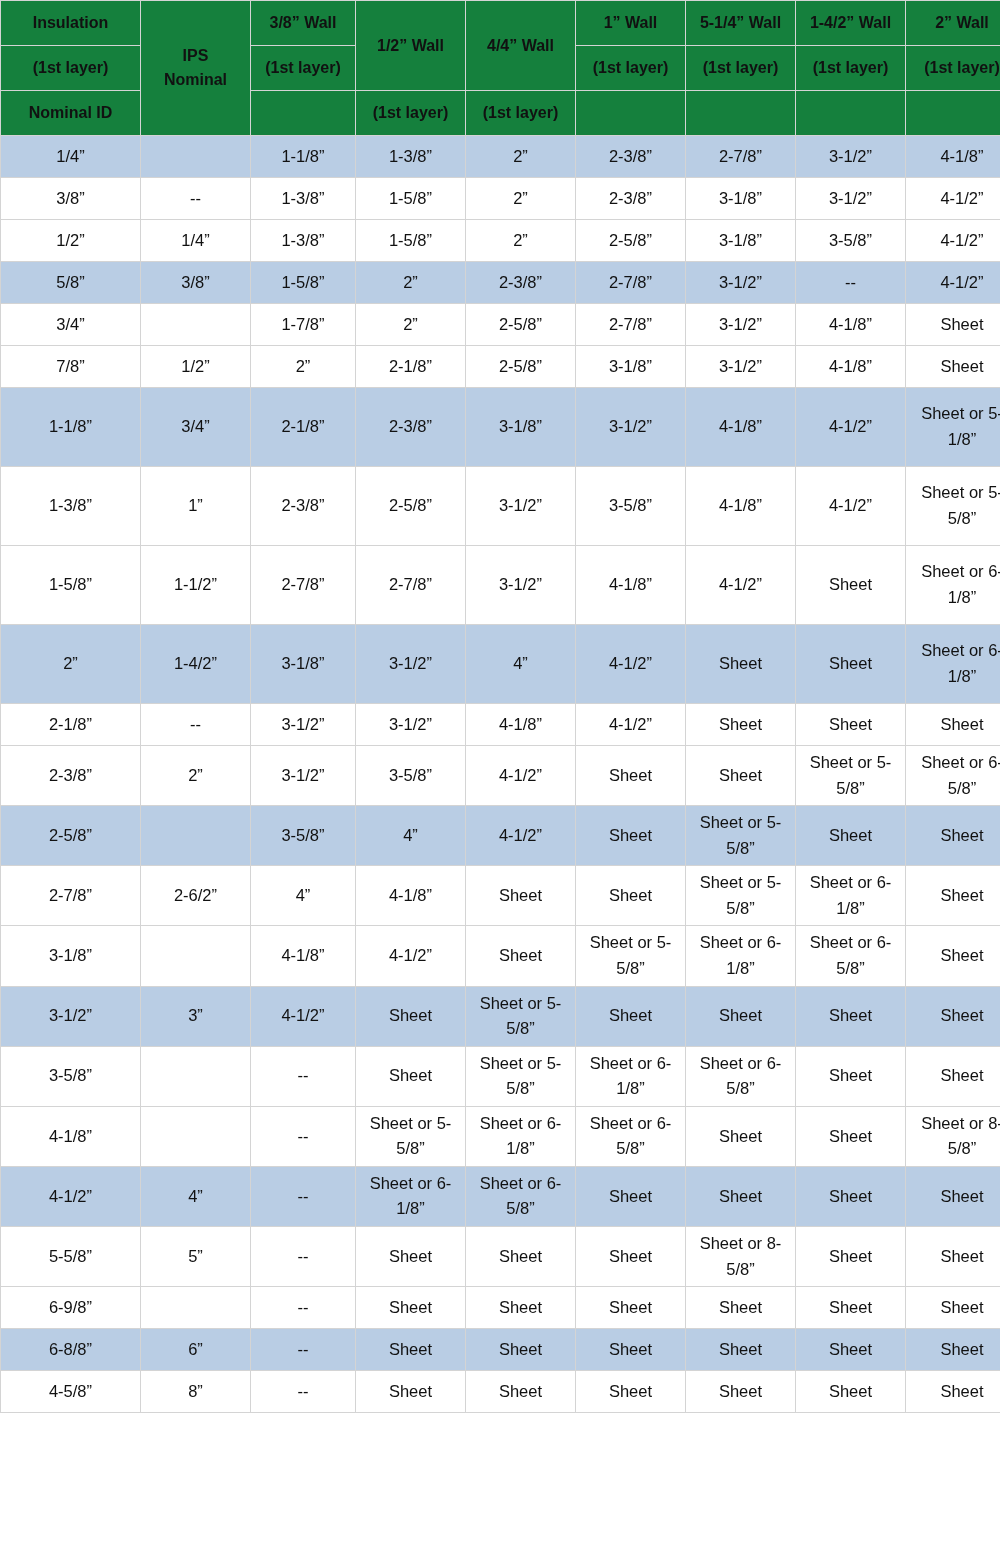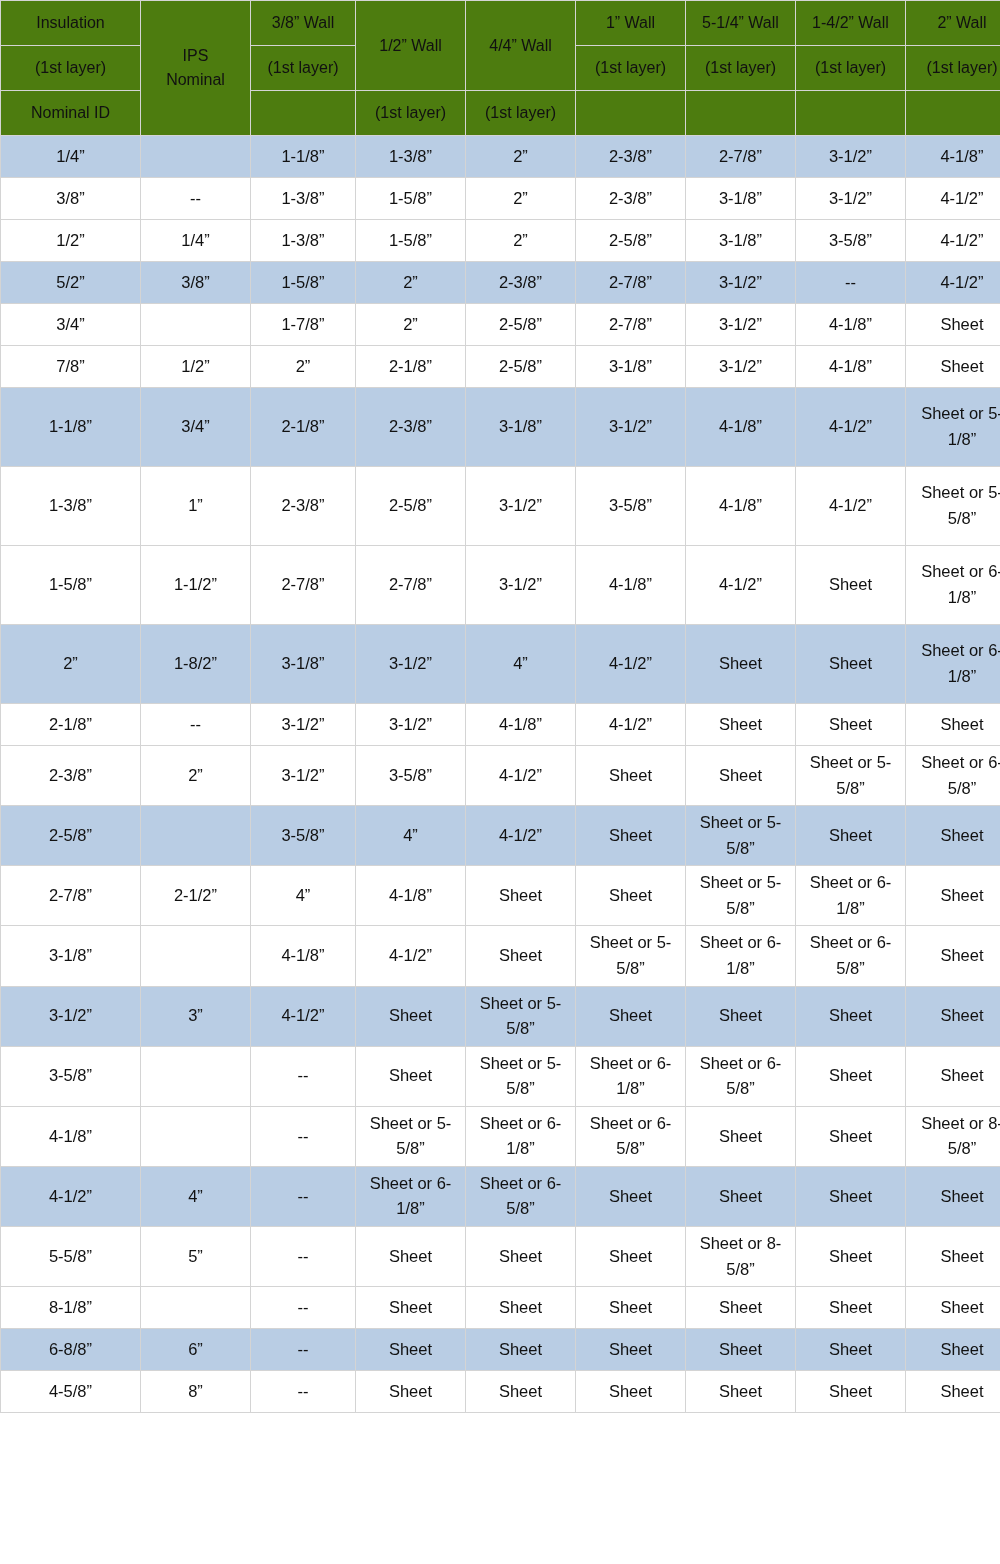--- a/index.html
+++ b/index.html
@@ -33,23 +33,24 @@
     line-height: 1.55;
     padding: 4px 4px;
     color: #111111;
     word-wrap: break-word;
     overflow-wrap: break-word;
   }
   
   table.ins-table td.hd {
     font-size: 16px;
     line-height: 1.5;
-    background: #4d7c0f;
+    background: #15803d;
     height: 41px;
     padding: 10px 3px;
+    font-weight: bold;
   }
   td.hd-blank { }
   
   col.c1 { width: 140px; }
   col.c2 { width: 110px; }
   col.c3 { width: 105px; }
   col.c4 { width: 110px; }
   col.c5 { width: 110px; }
   col.c6 { width: 110px; }
   col.c7 { width: 110px; }
@@ -142,21 +143,21 @@
           <td>1/4”</td>
           <td>1-3/8”</td>
           <td>1-5/8”</td>
           <td>2”</td>
           <td>2-5/8”</td>
           <td>3-1/8”</td>
           <td>3-5/8”</td>
           <td>4-1/2”</td>
         </tr>
         <tr class="body-row shade">
-          <td>5/2”</td>
+          <td>5/8”</td>
           <td>3/8”</td>
           <td>1-5/8”</td>
           <td>2”</td>
           <td>2-3/8”</td>
           <td>2-7/8”</td>
           <td>3-1/2”</td>
           <td>--</td>
           <td>4-1/2”</td>
         </tr>
         <tr class="body-row plain">
@@ -209,21 +210,21 @@
           <td>2-7/8”</td>
           <td>2-7/8”</td>
           <td>3-1/2”</td>
           <td>4-1/8”</td>
           <td>4-1/2”</td>
           <td>Sheet</td>
           <td>Sheet or 6-1/8”</td>
         </tr>
         <tr class="body-row shade tall">
           <td>2”</td>
-          <td>1-8/2”</td>
+          <td>1-4/2”</td>
           <td>3-1/8”</td>
           <td>3-1/2”</td>
           <td>4”</td>
           <td>4-1/2”</td>
           <td>Sheet</td>
           <td>Sheet</td>
           <td>Sheet or 6-1/8”</td>
         </tr>
         <tr class="body-row plain">
           <td>2-1/8”</td>
@@ -253,21 +254,21 @@
           <td>3-5/8”</td>
           <td>4”</td>
           <td>4-1/2”</td>
           <td>Sheet</td>
           <td>Sheet or 5-5/8”</td>
           <td>Sheet</td>
           <td>Sheet</td>
         </tr>
         <tr class="body-row plain mid">
           <td>2-7/8”</td>
-          <td>2-1/2”</td>
+          <td>2-6/2”</td>
           <td>4”</td>
           <td>4-1/8”</td>
           <td>Sheet</td>
           <td>Sheet</td>
           <td>Sheet or 5-5/8”</td>
           <td>Sheet or 6-1/8”</td>
           <td>Sheet</td>
         </tr>
         <tr class="body-row plain mid">
           <td>3-1/8”</td>
@@ -329,21 +330,21 @@
           <td>5”</td>
           <td>--</td>
           <td>Sheet</td>
           <td>Sheet</td>
           <td>Sheet</td>
           <td>Sheet or 8-5/8”</td>
           <td>Sheet</td>
           <td>Sheet</td>
         </tr>
         <tr class="body-row plain">
-          <td>8-1/8”</td>
+          <td>6-9/8”</td>
           <td></td>
           <td>--</td>
           <td>Sheet</td>
           <td>Sheet</td>
           <td>Sheet</td>
           <td>Sheet</td>
           <td>Sheet</td>
           <td>Sheet</td>
         </tr>
         <tr class="body-row shade">

